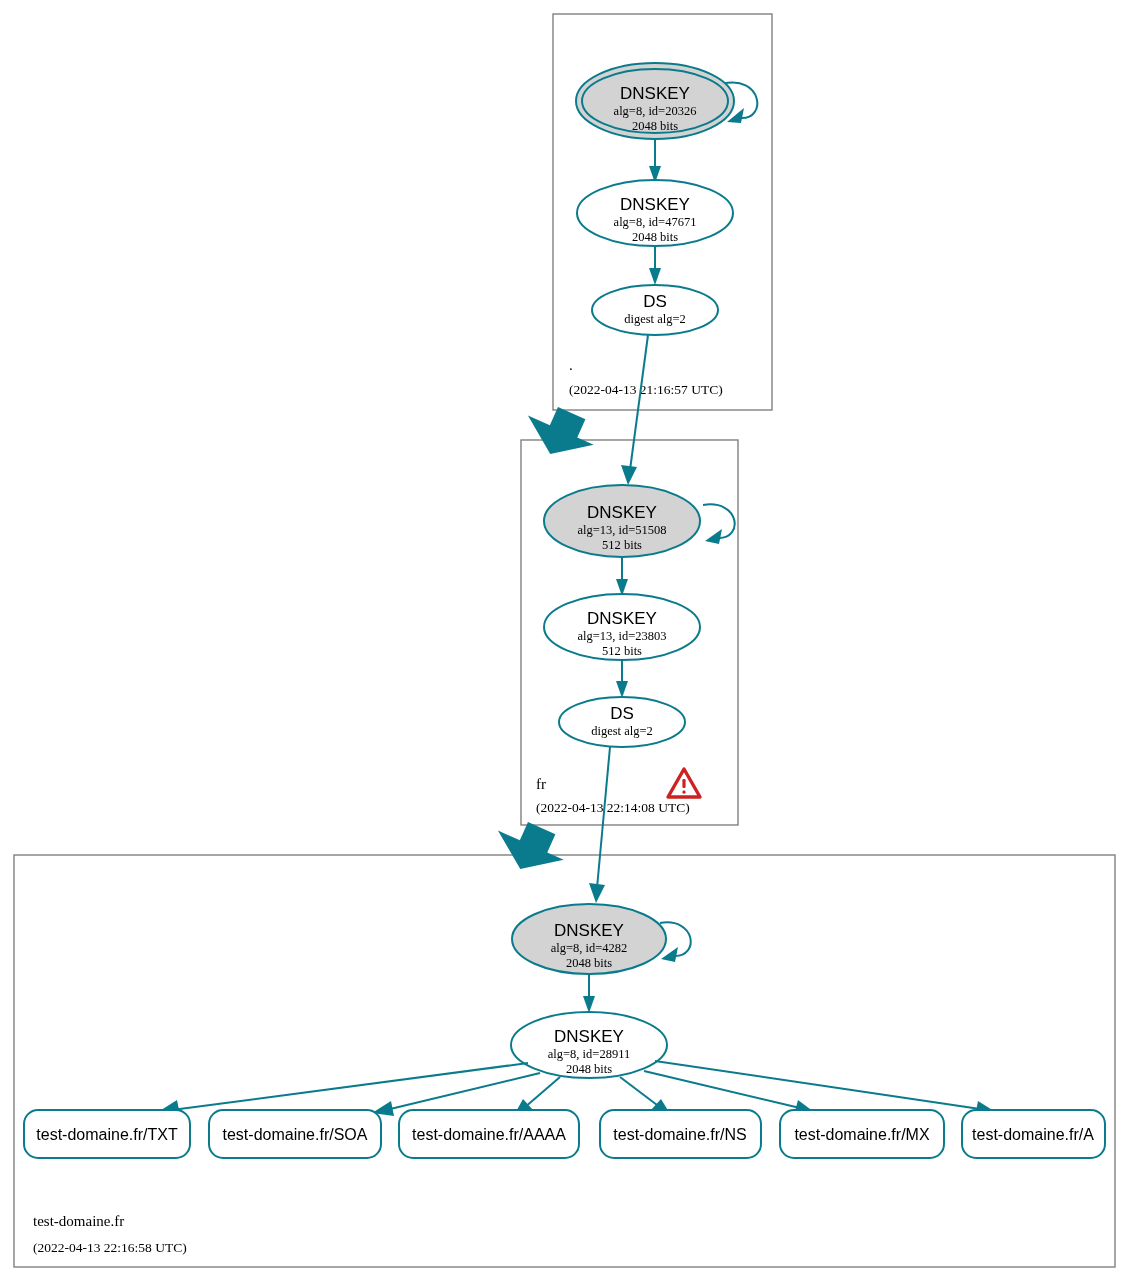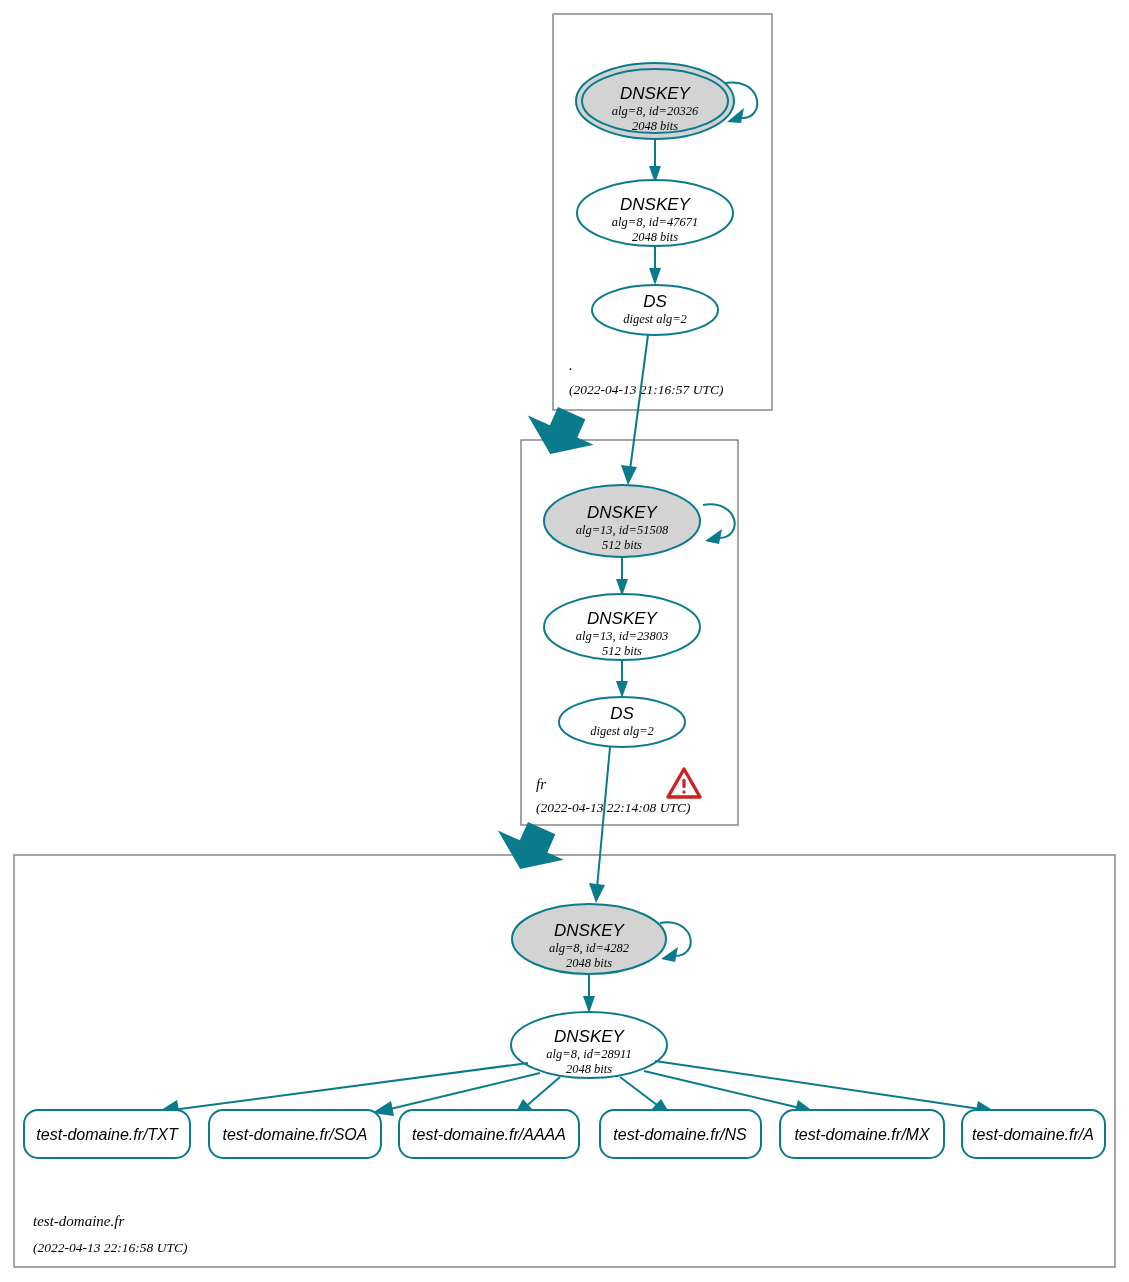--- a/index.html
+++ b/index.html
@@ -10,21 +10,20 @@
   body {
     font-family: "Liberation Sans", sans-serif;
     width: 1129px;
     height: 1282px;
     overflow: hidden;
   }
   #diagram-root {
     position: relative;
     width: 1129px;
     height: 929px;
-    font-style: italic;
   }
   svg#dnssec-graph {
     display: block;
     width: 1129px;
     height: 1282px;
   }
   .cluster-box {
     fill: #ffffff;
     stroke: #808080;
     stroke-width: 1.4;

